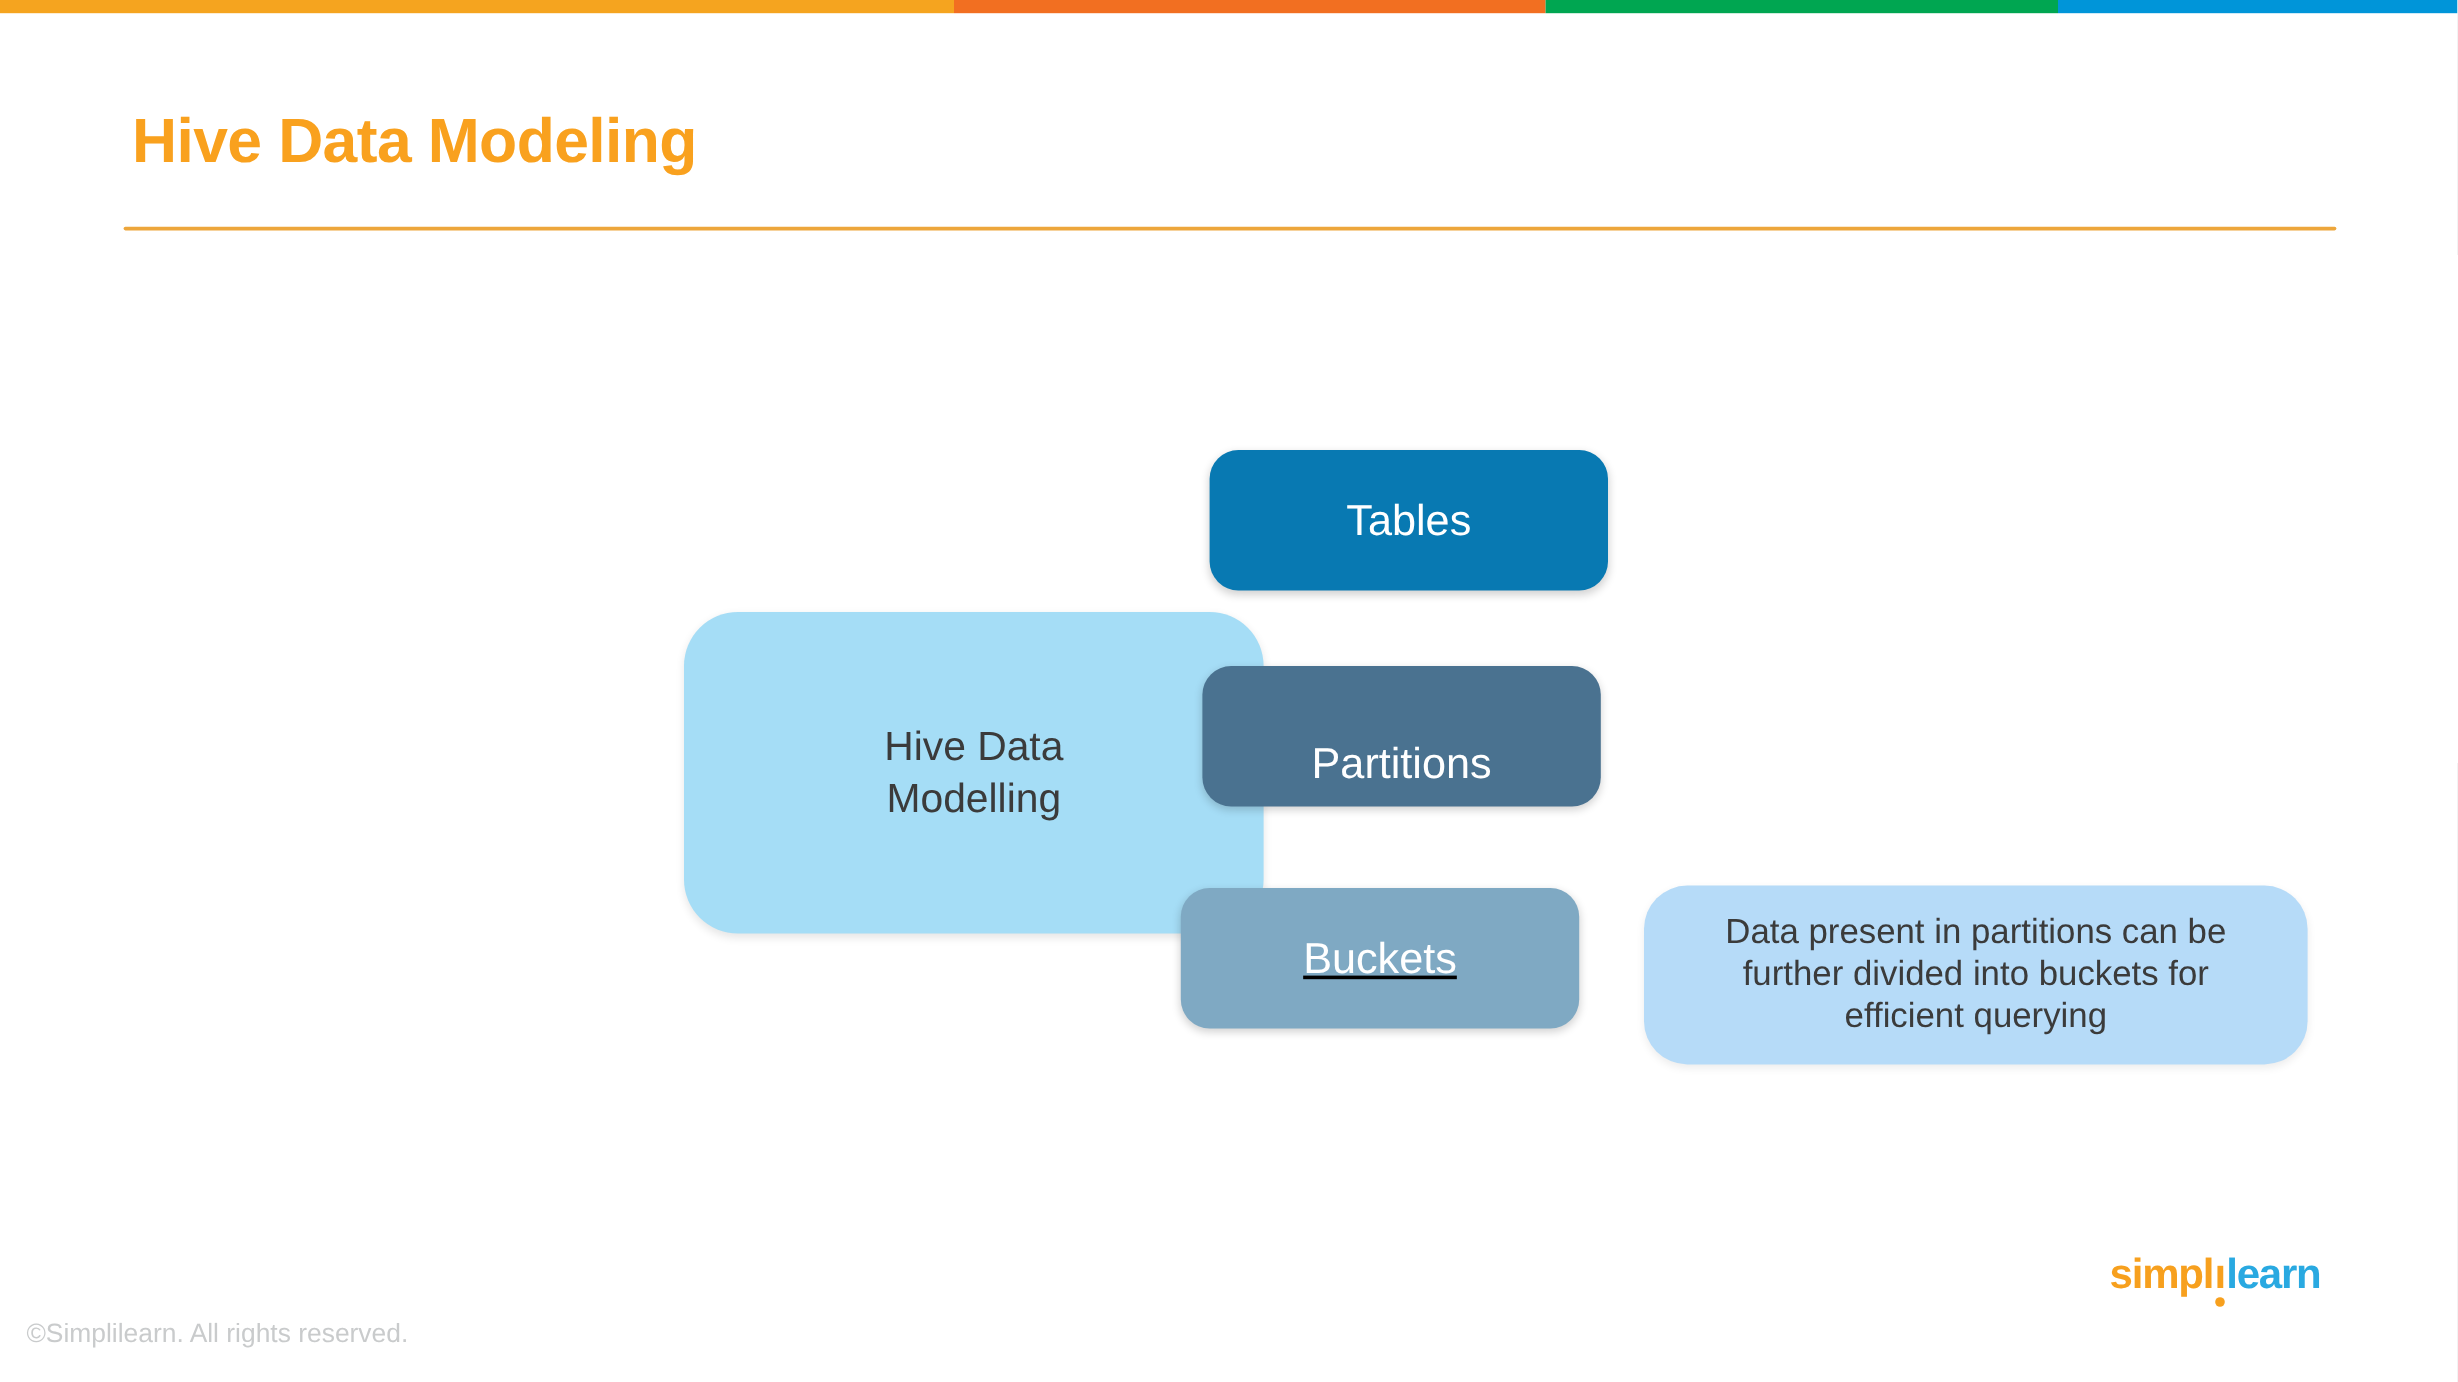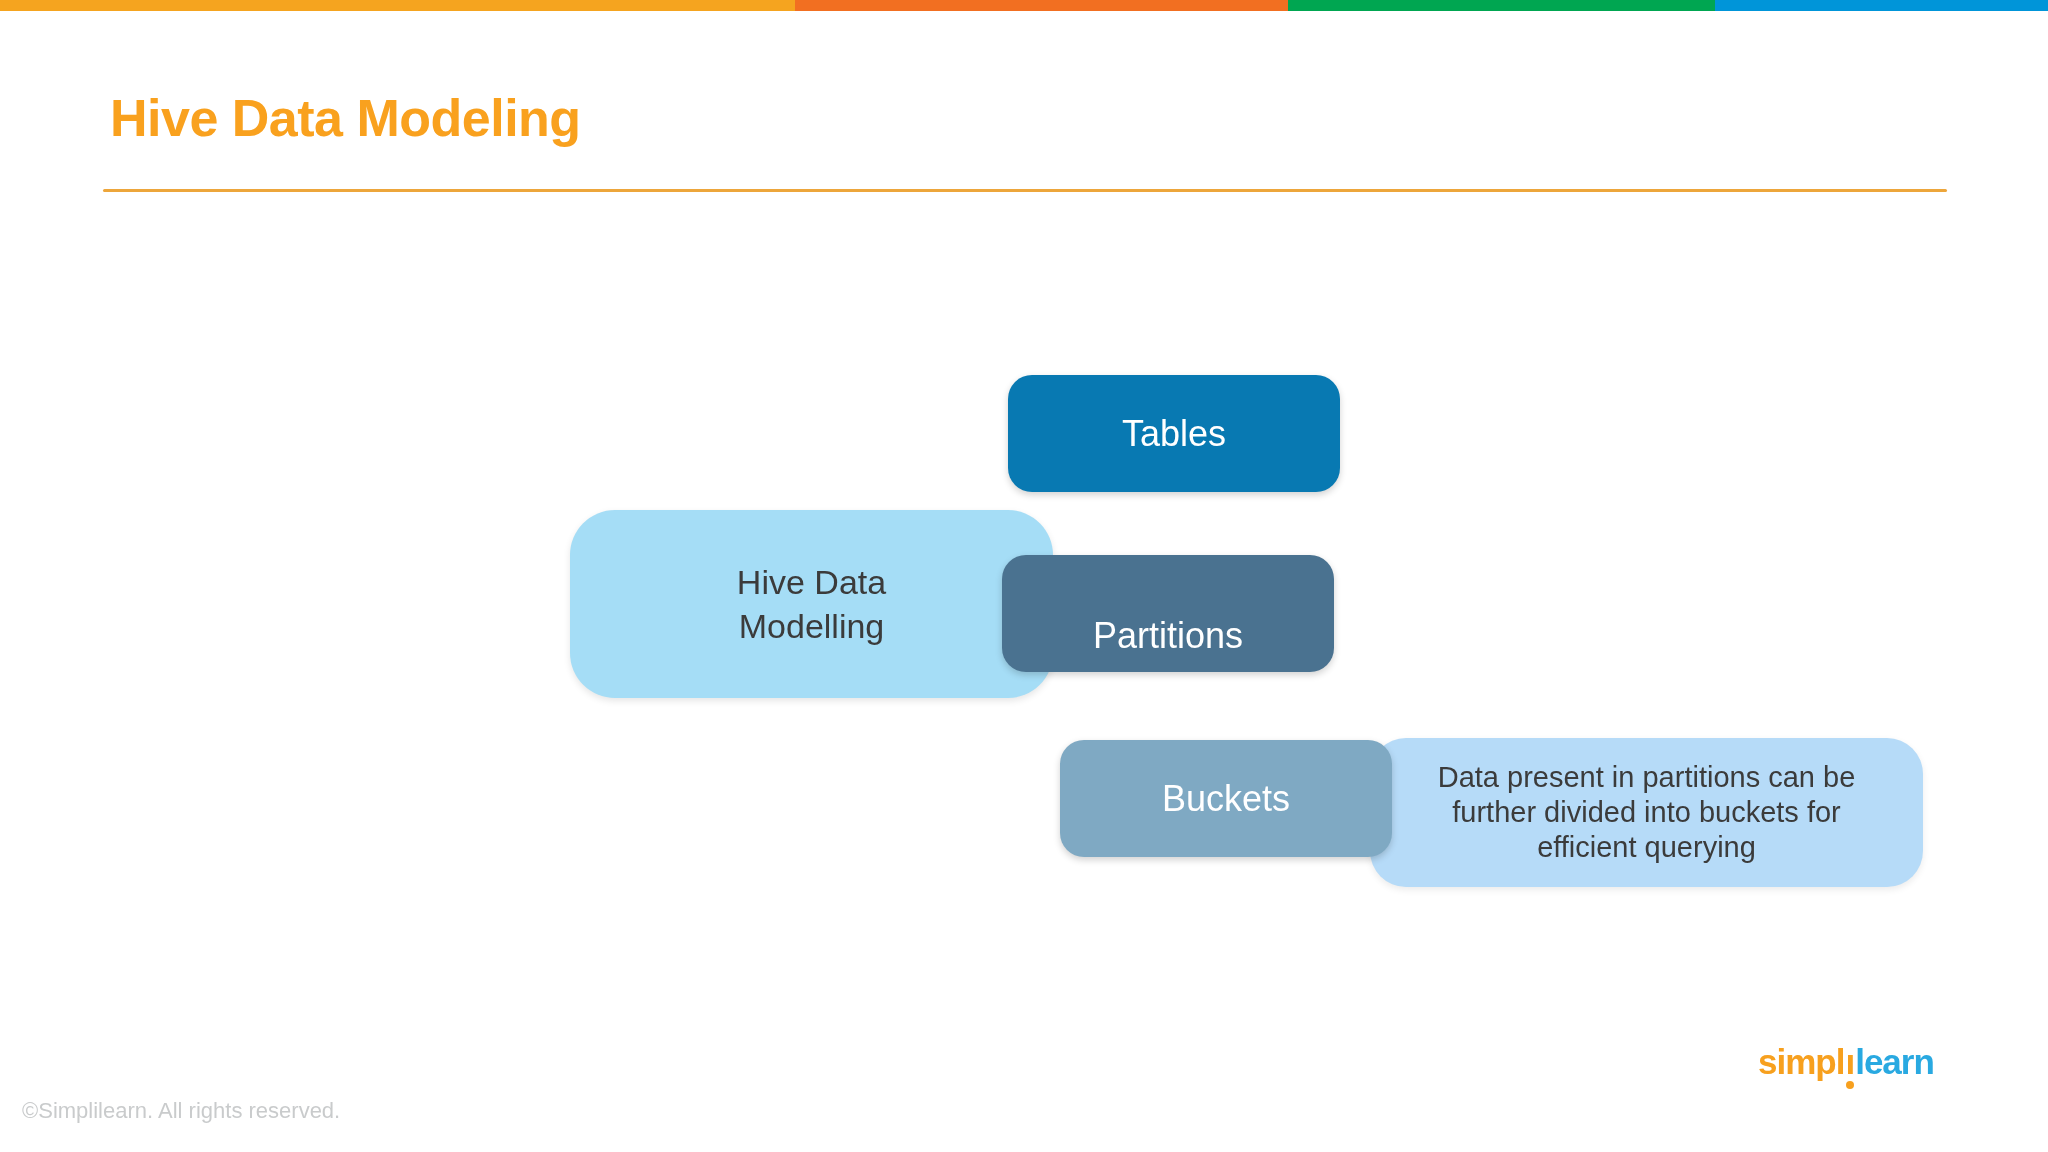--- a/index.html
+++ b/index.html
@@ -52,37 +52,37 @@
     display: flex;
     align-items: center;
     justify-content: center;
     text-align: center;
     box-sizing: border-box;
   }
   .box .box-label { white-space: pre-line; }
 
   .box-root {
     left: 570px; top: 510px;
-    width: 483px; height: 188px;
+    width: 483px; height: 268px;
     border-radius: 45px;
     font-size: 34px;
     line-height: 1.3;
     z-index: 1;
     box-shadow: 0 3px 7px rgba(0,0,0,0.10);
   }
   .box-node {
     width: 332px; height: 117px;
     border-radius: 24px;
     font-size: 36px;
     z-index: 2;
     box-shadow: 0 3px 7px rgba(0,0,0,0.18);
   }
   .box-tables     { left: 1008px; top: 375px; }
   .box-partitions { left: 1002px; top: 555px; }
-  .box-buckets    { left: 1060px; top: 740px; }
+  .box-buckets    { left: 984px; top: 740px; text-decoration: underline; }
 
   .box-callout {
     left: 1370px; top: 738px;
     width: 553px; height: 149px;
     border-radius: 36px;
     font-size: 29px;
     line-height: 1.2;
     padding: 0 20px;
     z-index: 1;
     box-shadow: 0 3px 7px rgba(0,0,0,0.08);

